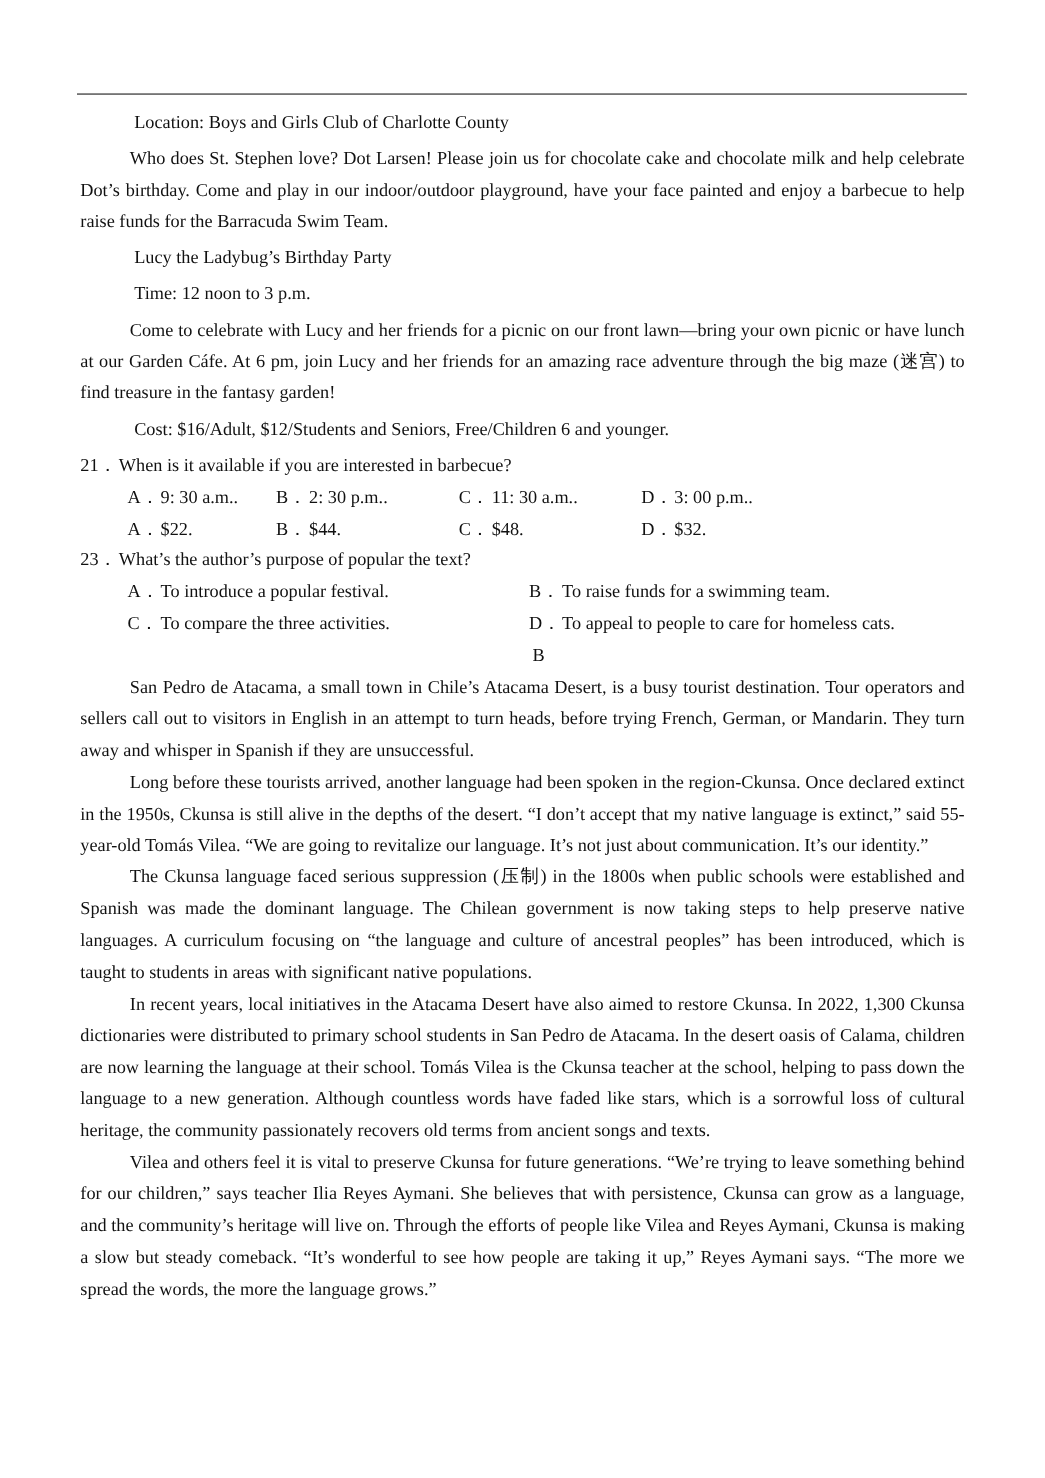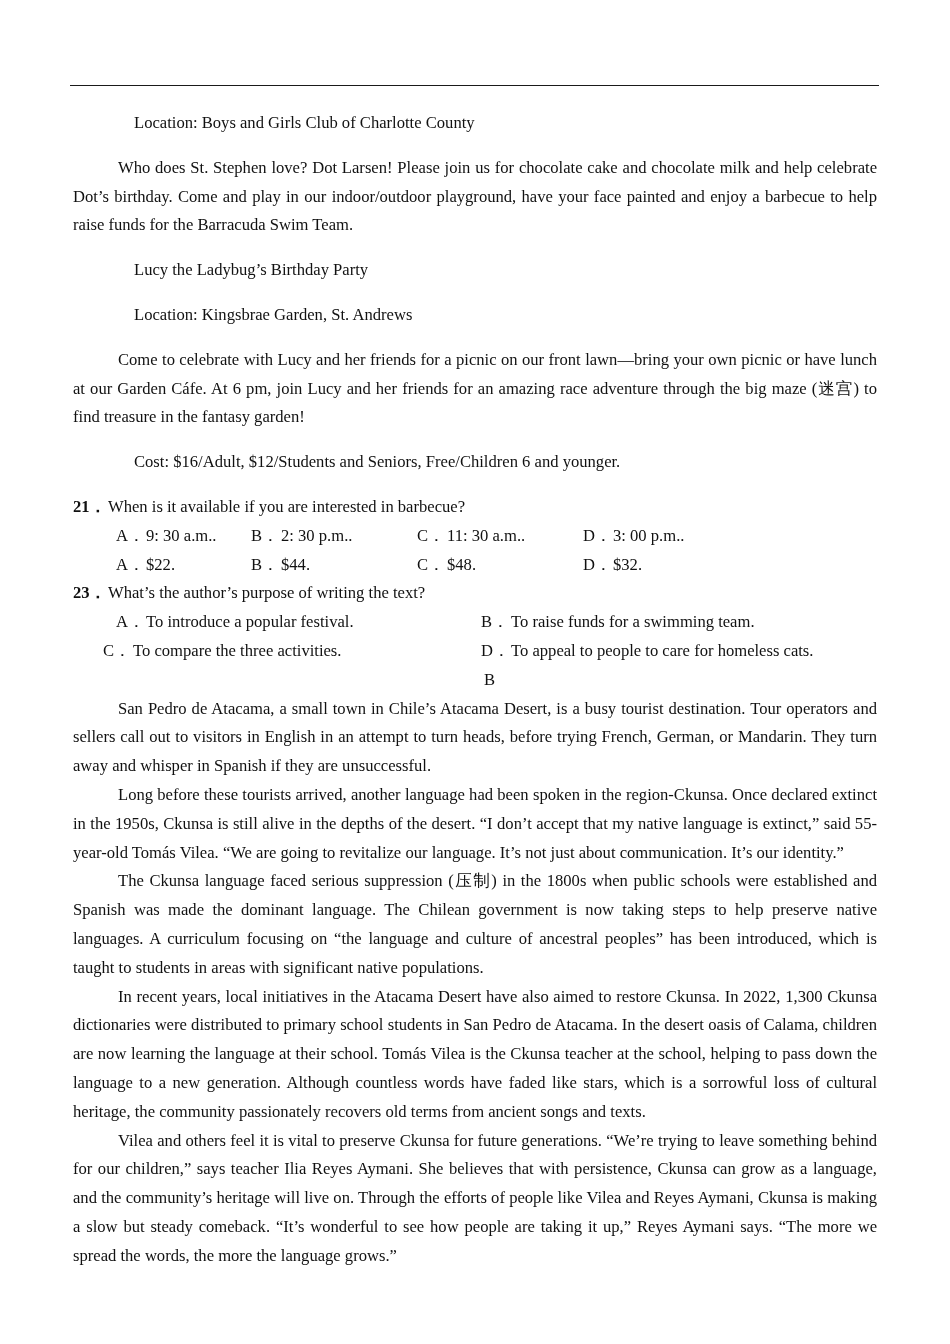--- a/index.html
+++ b/index.html
@@ -25,41 +25,40 @@
       border-top: 1.6px solid #1a1a1a;
     }
     .page {
       position: absolute;
       left: 73px;
       top: 93px;
       width: 804px;
     }
     .line {
       line-height: 28.8px;
-      margin: 16px;
+      margin: 4px;
       white-space: nowrap;
     }
     .indent {
       padding-left: 45px;
     }
     .para {
       margin: 0;
       line-height: 28.8px;
       text-align: justify;
       text-indent: 45px;
     }
     .question {
       line-height: 28.8px;
       margin: 0;
       white-space: nowrap;
     }
     .q-num {
       display: inline-block;
       width: 35px;
-      font-weight: bold;
     }
     .options-row {
       position: relative;
       height: 28.8px;
       line-height: 28.8px;
     }
     .opt {
       position: absolute;
       top: 0;
       white-space: nowrap;
@@ -80,21 +79,21 @@
 <body>
 
 <div class="top-rule"></div>
 
 <div class="page">
 
   <div class="line indent">Location: Boys and Girls Club of Charlotte County</div>
   <p class="para">Who does St. Stephen love? Dot Larsen! Please join us for chocolate cake and chocolate milk and help celebrate Dot’s birthday. Come and play in our indoor/outdoor playground, have your face painted and enjoy a barbecue to help raise funds for the Barracuda Swim Team.</p>
 
   <div class="line indent">Lucy the Ladybug’s Birthday Party</div>
-  <div class="line indent">Location: Kingsbrae Garden, St. Andrews</div>
+  <div class="line indent">Time: 12 noon to 3 p.m.</div>
   <p class="para">Come to celebrate with Lucy and her friends for a picnic on our front lawn—bring your own picnic or have lunch at our Garden Cáfe. At 6 pm, join Lucy and her friends for an amazing race adventure through the big maze (迷宫) to find treasure in the fantasy garden!</p>
   <div class="line indent">Cost: $16/Adult, $12/Students and Seniors, Free/Children 6 and younger.</div>
 
   <div class="question">
     <span class="q-num">21．</span><span>When is it available if you are interested in barbecue?</span>
   </div>
   <div class="options-row">
     <span class="opt" style="left:30px"><span class="opt-letter">A．</span><span>9: 30 a.m..</span></span>
     <span class="opt" style="left:165px"><span class="opt-letter">B．</span><span>2: 30 p.m..</span></span>
     <span class="opt" style="left:331px"><span class="opt-letter">C．</span><span>11: 30 a.m..</span></span>
@@ -102,28 +101,28 @@
   </div>
 
   <div class="options-row">
     <span class="opt" style="left:30px"><span class="opt-letter">A．</span><span>$22.</span></span>
     <span class="opt" style="left:165px"><span class="opt-letter">B．</span><span>$44.</span></span>
     <span class="opt" style="left:331px"><span class="opt-letter">C．</span><span>$48.</span></span>
     <span class="opt" style="left:497px"><span class="opt-letter">D．</span><span>$32.</span></span>
   </div>
 
   <div class="question">
-    <span class="q-num">23．</span><span>What’s the author’s purpose of writing the text?</span>
+    <span class="q-num">23．</span><span>What’s the author’s purpose of popular the text?</span>
   </div>
   <div class="options-row">
     <span class="opt" style="left:395px"><span class="opt-letter">B．</span><span>To raise funds for a swimming team.</span></span>
     <span class="opt" style="left:30px"><span class="opt-letter">A．</span><span>To introduce a popular festival.</span></span>
   </div>
   <div class="options-row">
-    <span class="opt" style="left:17px"><span class="opt-letter">C．</span><span>To compare the three activities.</span></span>
+    <span class="opt" style="left:30px"><span class="opt-letter">C．</span><span>To compare the three activities.</span></span>
     <span class="opt" style="left:395px"><span class="opt-letter">D．</span><span>To appeal to people to care for homeless cats.</span></span>
   </div>
 
   <div class="section-heading">B</div>
   <p class="para">San Pedro de Atacama, a small town in Chile’s Atacama Desert, is a busy tourist destination. Tour operators and sellers call out to visitors in English in an attempt to turn heads, before trying French, German, or Mandarin. They turn away and whisper in Spanish if they are unsuccessful.</p>
   <p class="para">Long before these tourists arrived, another language had been spoken in the region-Ckunsa. Once declared extinct in the 1950s, Ckunsa is still alive in the depths of the desert. “I don’t accept that my native language is extinct,” said 55-year-old Tomás Vilea. “We are going to revitalize our language. It’s not just about communication. It’s our identity.”</p>
   <p class="para">The Ckunsa language faced serious suppression (压制) in the 1800s when public schools were established and Spanish was made the dominant language. The Chilean government is now taking steps to help preserve native languages. A curriculum focusing on “the language and culture of ancestral peoples” has been introduced, which is taught to students in areas with significant native populations.</p>
   <p class="para">In recent years, local initiatives in the Atacama Desert have also aimed to restore Ckunsa. In 2022, 1,300 Ckunsa dictionaries were distributed to primary school students in San Pedro de Atacama. In the desert oasis of Calama, children are now learning the language at their school. Tomás Vilea is the Ckunsa teacher at the school, helping to pass down the language to a new generation. Although countless words have faded like stars, which is a sorrowful loss of cultural heritage, the community passionately recovers old terms from ancient songs and texts.</p>
   <p class="para">Vilea and others feel it is vital to preserve Ckunsa for future generations. “We’re trying to leave something behind for our children,” says teacher Ilia Reyes Aymani. She believes that with persistence, Ckunsa can grow as a language, and the community’s heritage will live on. Through the efforts of people like Vilea and Reyes Aymani, Ckunsa is making a slow but steady comeback. “It’s wonderful to see how people are taking it up,” Reyes Aymani says. “The more we spread the words, the more the language grows.”</p>
 

